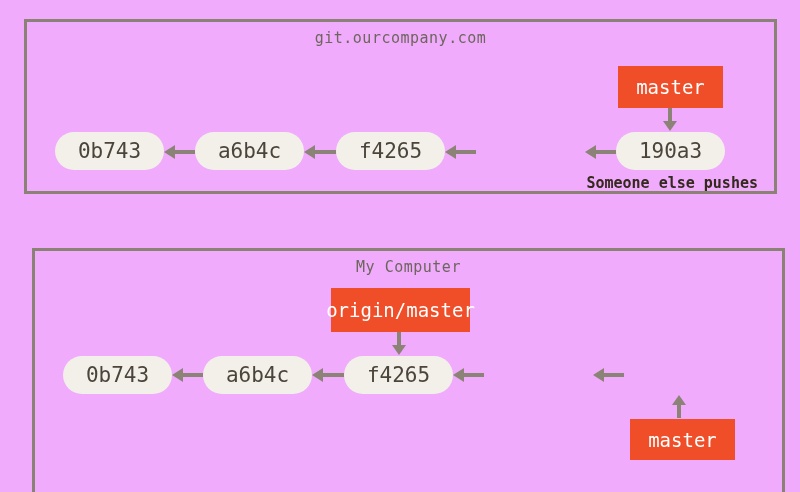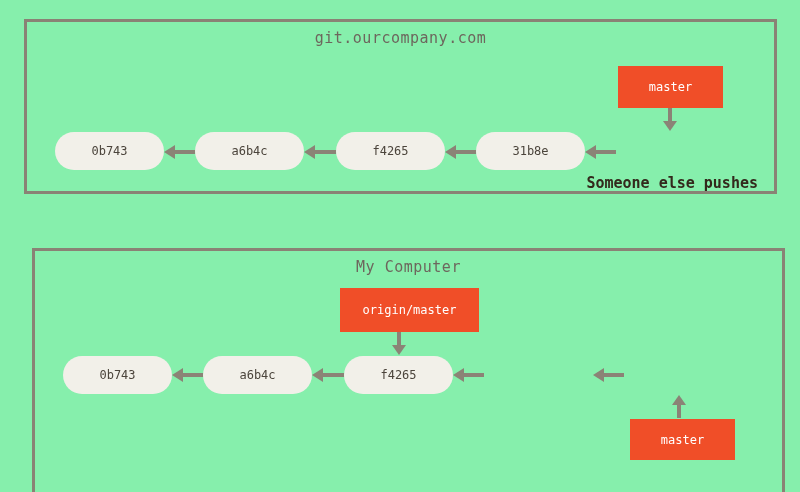--- a/index.html
+++ b/index.html
@@ -5,21 +5,21 @@
   html, body {
     margin: 0;
     padding: 0;
     background: #ffffff;
     font-family: "DejaVu Sans Mono", "Liberation Mono", monospace;
   }
   .stage {
     position: relative;
     width: 800px;
     height: 492px;
-    background: #86efac;
+    background: #f0abfc;
     overflow: hidden;
   }
   .group-box {
     position: absolute;
     border: 3px solid #8a8275;
     background: transparent;
     box-sizing: border-box;
   }
   .group-box.remote { left: 24px; top: 19px;  width: 753px; height: 175px; }
   .group-box.local  { left: 32px; top: 248px; width: 753px; height: 288px; }
@@ -33,31 +33,31 @@
     white-space: pre;
   }
   .commit {
     position: absolute;
     width: 109px; height: 38px;
     background: #f2f0e9;
     border-radius: 19px;
     display: flex;
     align-items: center;
     justify-content: center;
-    font-size: 12px;
+    font-size: 21px;
     color: #4b443b;
   }
   .branch {
     position: absolute;
     background: #f04e28;
     color: #ffffff;
     display: flex;
     align-items: center;
     justify-content: center;
-    font-size: 12px;
+    font-size: 19px;
   }
   .annotation {
     position: absolute;
     font-size: 15px;
     font-weight: bold;
     color: #33291c;
     white-space: pre;
   }
   
   .harrow { position: absolute; width: 31px; height: 14px; }
@@ -96,21 +96,21 @@
 <body>
 
 <div class="stage">
 
   <div class="group-box remote">
     <div class="group-title">git.ourcompany.com</div>
 
     <div class="commit" style="left:28px;  top:110px;">0b743</div>
     <div class="commit" style="left:168px; top:110px;">a6b4c</div>
     <div class="commit" style="left:309px; top:110px;">f4265</div>
-    <div class="commit" style="left:449px; top:110px;">31b8e</div>
+    <div class="commit" style="left:589px; top:110px;">190a3</div>
 
     <div class="harrow" style="left:137px; top:123px;">
         <span class="head"></span>
         <span class="line"></span>
       </div>
     <div class="harrow" style="left:277px; top:123px; width:32px;">
         <span class="head"></span>
         <span class="line"></span>
       </div>
     <div class="harrow" style="left:418px; top:123px;">
@@ -148,21 +148,21 @@
       </div>
     <div class="harrow" style="left:418px; top:117px;">
         <span class="head"></span>
         <span class="line"></span>
       </div>
     <div class="harrow" style="left:558px; top:117px;">
         <span class="head"></span>
         <span class="line"></span>
       </div>
 
-    <div class="branch" style="left:296px; top:37px; width:139px; height:44px;margin-left:9px;">origin/master</div>
+    <div class="branch" style="left:296px; top:37px; width:139px; height:44px;">origin/master</div>
     <div class="varrow down" style="left:357px; top:81px;">
         <span class="vline"></span>
         <span class="head"></span>
       </div>
 
     <div class="branch" style="left:595px; top:168px; width:105px; height:41px;">master</div>
     <div class="varrow up" style="left:637px; top:144px;">
         <span class="vline"></span>
         <span class="head"></span>
       </div>

